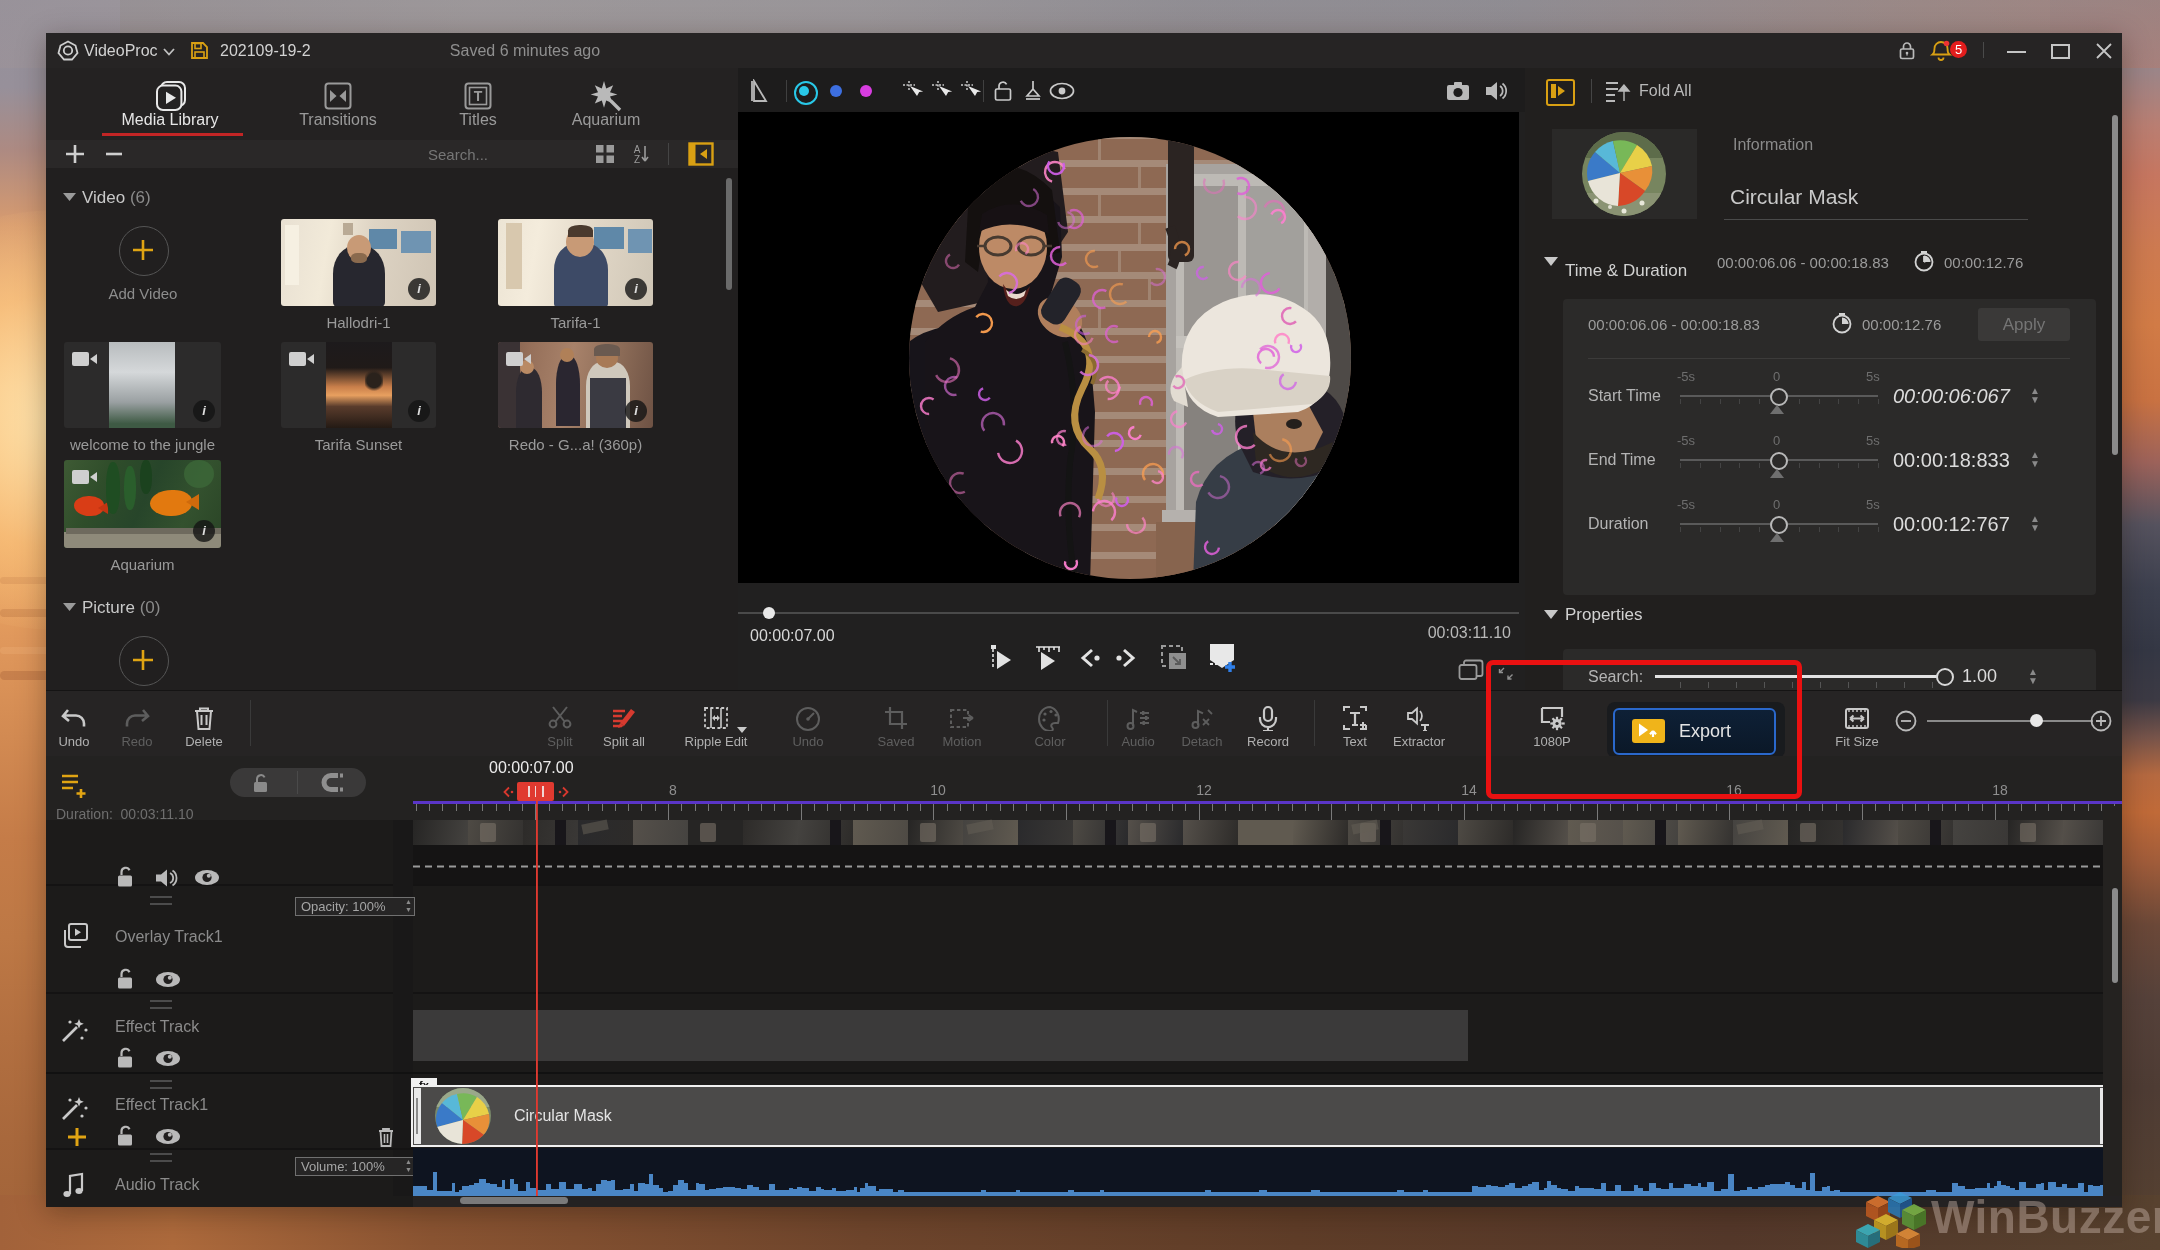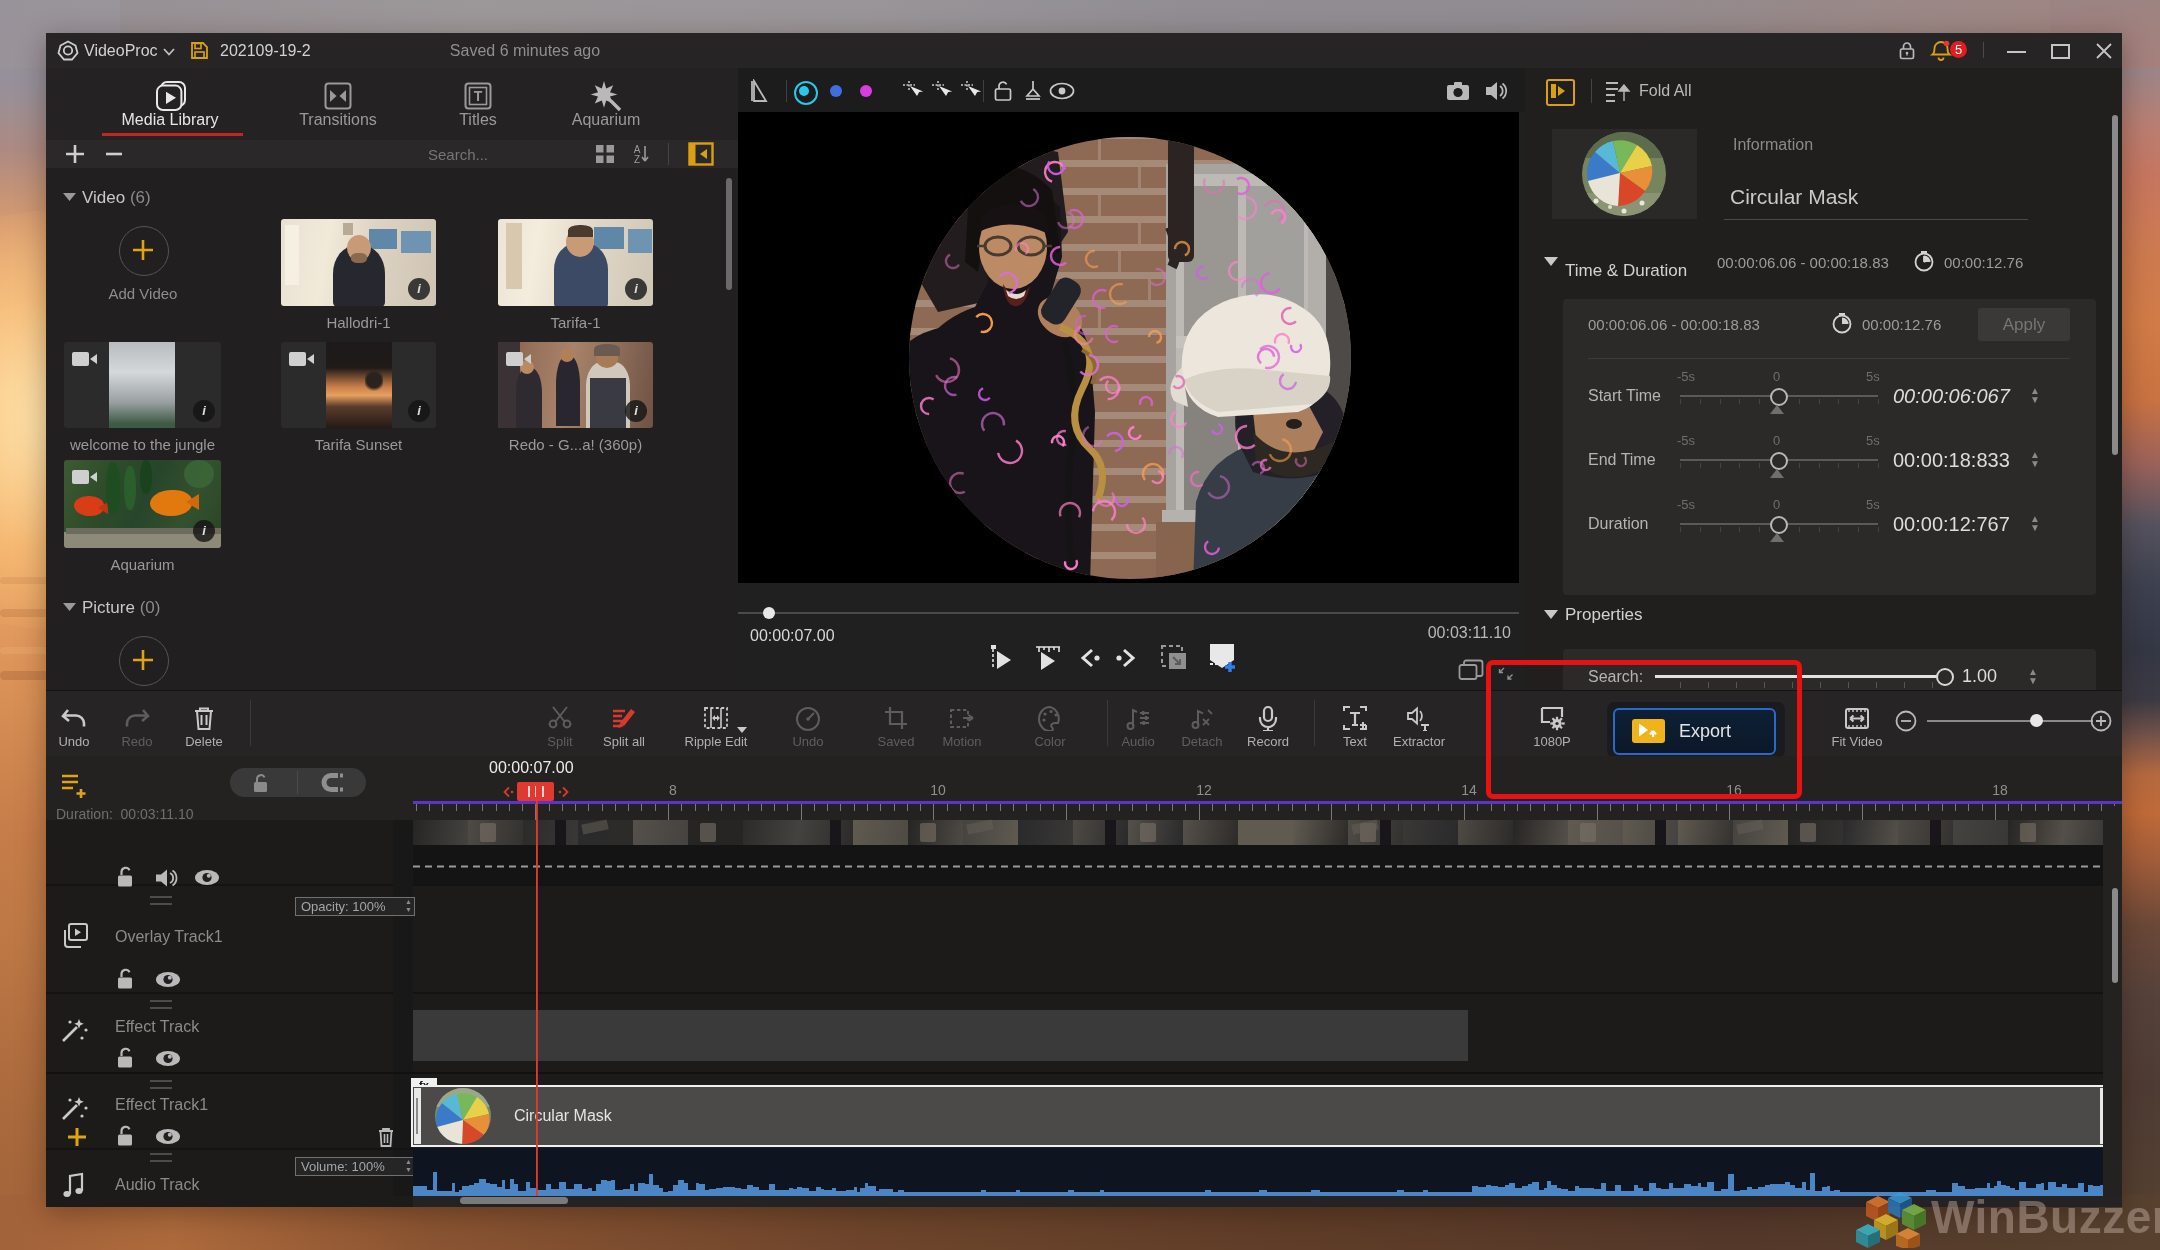--- a/index.html
+++ b/index.html
@@ -823,21 +823,21 @@
  <polygon points="2,1.5 2,14.5 11,8" fill="#fff"></polygon>
  <path d="M16 15 v-5.5 M16 9 l-3 3.2 M16 9 l3 3.2" stroke="#fff" stroke-width="2.2" fill="none"></path>
 </svg>
 <div class="abs" style="left:1679px;top:721px;color:#e4e4e4;font-size:18px;">Export</div>
 <div class="tb abs" style="left:1817px;top:705px;width:80px;">
     <svg width="26" height="26" viewBox="0 0 26 26" style="margin:0 auto">
       <rect x="2" y="4" width="22" height="19" rx="2" fill="none" stroke="#c9c9c9" stroke-width="2"></rect>
       <path d="M5 4 v3 M9 4 v3 M13 4 v3 M17 4 v3 M21 4 v3 M5 20 v3 M9 20 v3 M13 20 v3 M17 20 v3 M21 20 v3" stroke="#c9c9c9" stroke-width="1.4"></path>
       <path d="M6 13.5 h14 M6 13.5 l3.5-3 M6 13.5 l3.5 3 M20 13.5 l-3.5-3 M20 13.5 l-3.5 3" stroke="#c9c9c9" stroke-width="2" fill="none"></path>
     </svg>
-    <span class="lbl" style="">Fit Video</span>
+    <span class="lbl" style="">Fit Size</span>
   </div>
 <svg class="ic" style="left:1895px;top:710px" width="22" height="22" viewBox="0 0 22 22">
     <circle cx="11" cy="11" r="9.5" fill="none" stroke="#b9b9b9" stroke-width="1.8"></circle>
     <path d="M6 11 h10" stroke="#b9b9b9" stroke-width="1.8"></path>
   </svg>
 <div class="abs" style="left:1927px;top:720px;width:166px;height:2px;background:#8a8a8a;"></div>
 <div class="abs" style="left:2030px;top:714px;width:13px;height:13px;border-radius:50%;background:#e8e8e8;"></div>
 <svg class="ic" style="left:2090px;top:710px" width="22" height="22" viewBox="0 0 22 22">
     <circle cx="11" cy="11" r="9.5" fill="none" stroke="#b9b9b9" stroke-width="1.8"></circle>
     <path d="M6 11 h10 M11 6 v10" stroke="#b9b9b9" stroke-width="1.8"></path>

